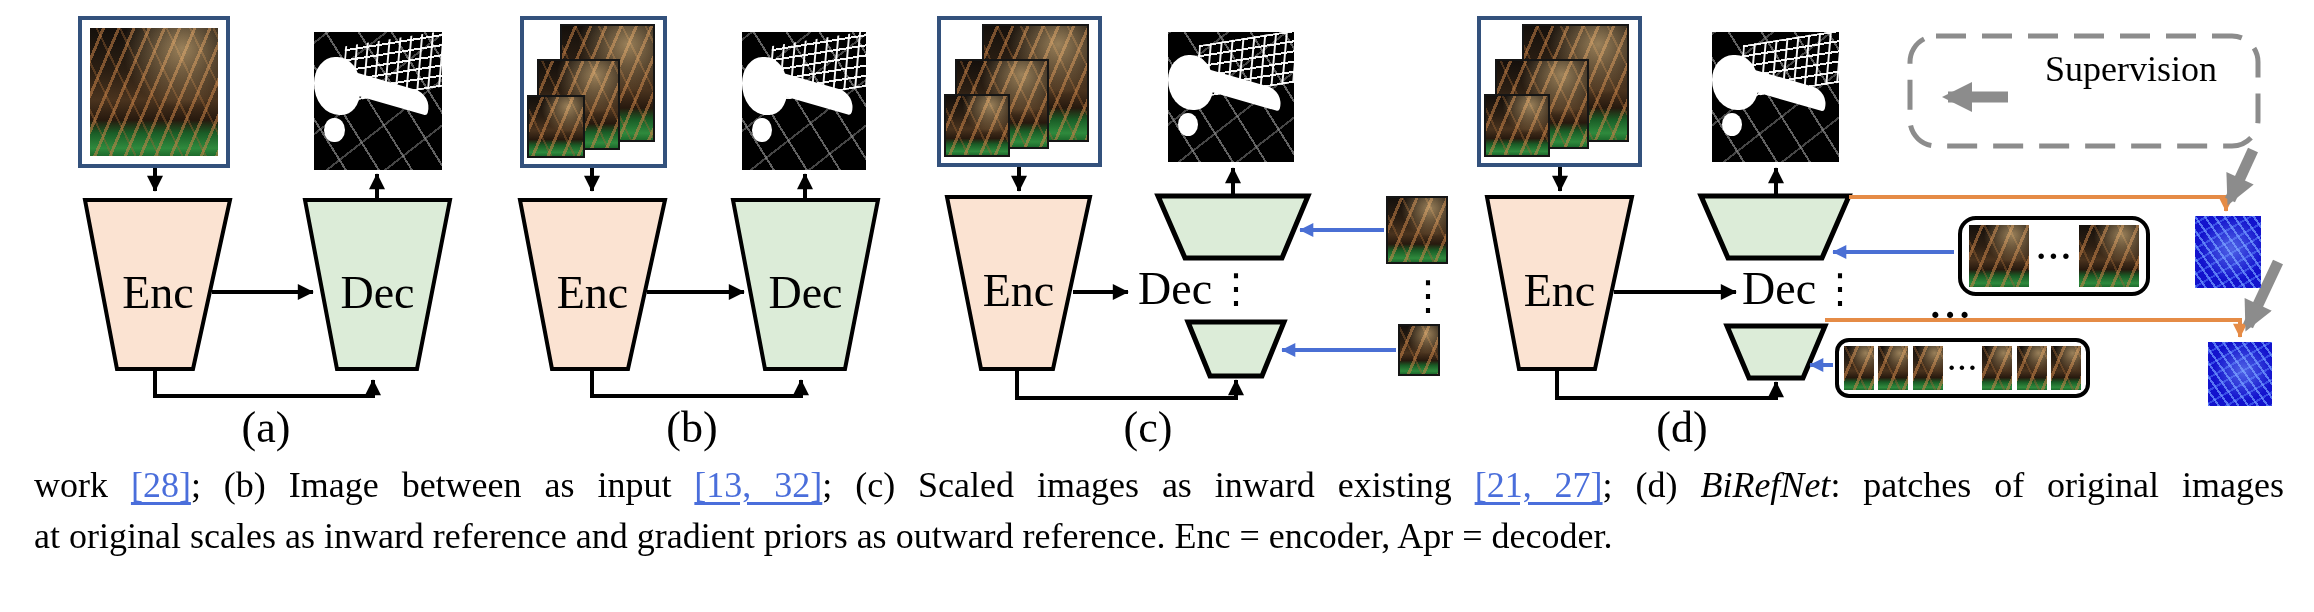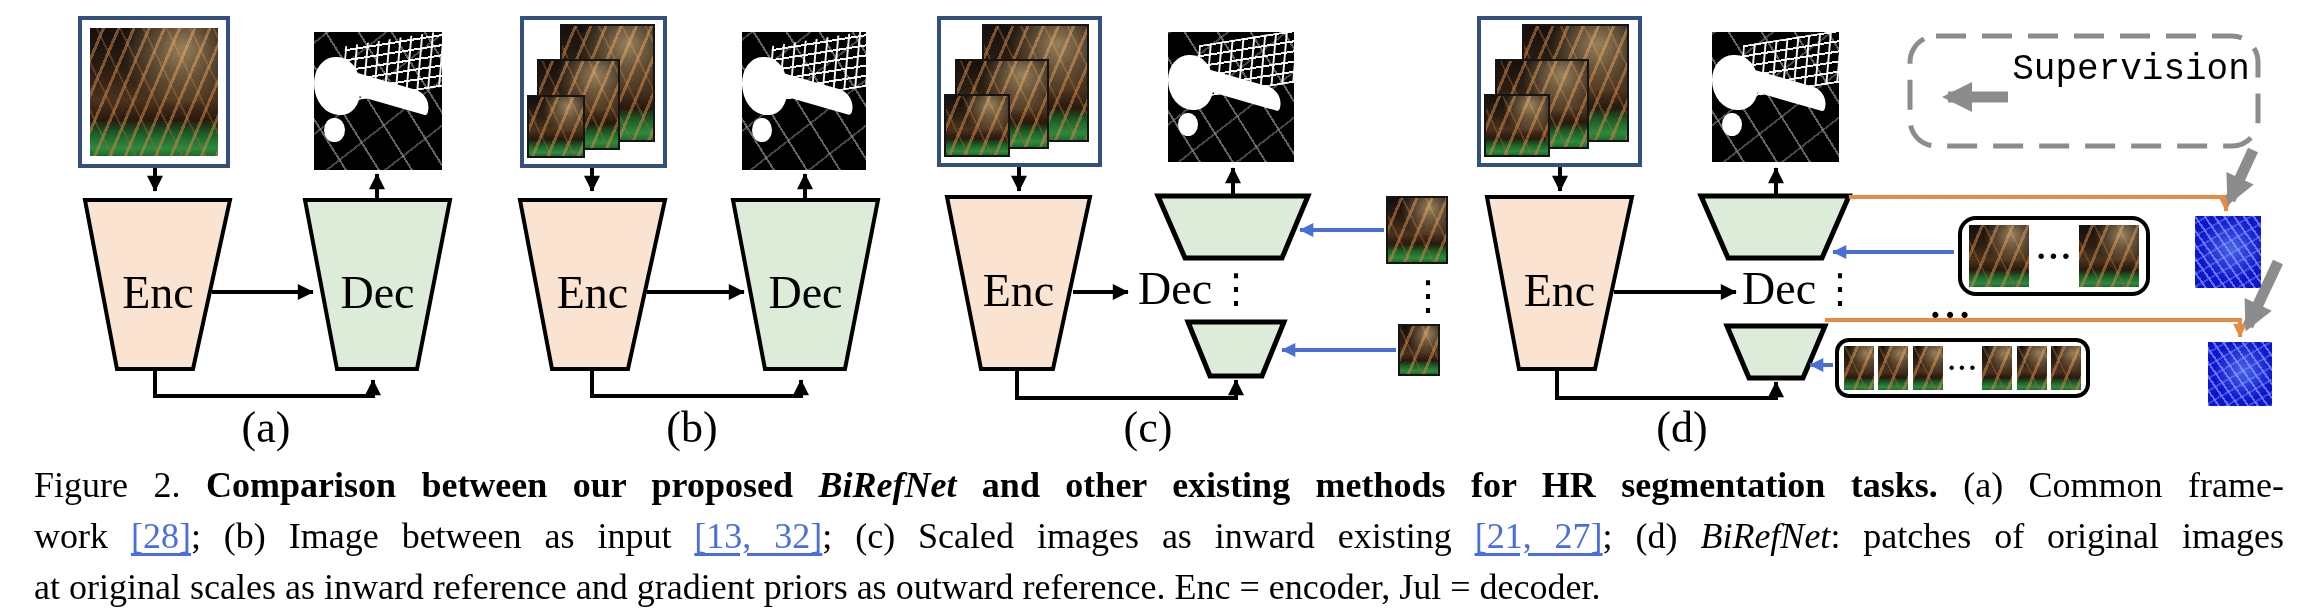--- a/index.html
+++ b/index.html
@@ -44,21 +44,21 @@
   .strip .photo{position:relative;flex:none;}
   .strip-dots{font-family:"Liberation Serif","DejaVu Sans",serif;font-weight:bold;font-size:34px;
      line-height:1;flex:none;letter-spacing:1px;}
   
   .blocklabel{position:absolute;font-size:46px;line-height:1;text-align:center;}
   .declabel{position:absolute;display:flex;align-items:center;font-size:46px;line-height:1;}
   .vdots{font-family:"Liberation Serif","DejaVu Sans",serif;font-size:40px;margin-left:4px;}
   .panel-label{position:absolute;width:110px;text-align:center;font-size:44px;line-height:1;}
   .hdots{position:absolute;font-weight:bold;font-size:38px;letter-spacing:2px;line-height:1;}
   .supervision{position:absolute;left:2008px;top:46px;width:246px;text-align:center;
-     font-size:36px;line-height:47px;font-family:Liberation Mono, monospace;}
+     font-size:36px;line-height:47px;}
   
   .caption{position:absolute;left:34px;top:460px;width:2250px;font-size:36px;line-height:51px;}
   .cap-line{width:100%;}
   .cap-just{text-align:justify;text-align-last:justify;}
   .cap-b{font-weight:bold;}
   .cap-bi{font-weight:bold;font-style:italic;}
   .cap-i{font-style:italic;}
   .cite{color:#4a6edb;text-decoration:underline;text-underline-offset:5px;cursor:pointer;}
 </style>
 </head>
@@ -215,21 +215,18 @@
   <div class="panel-label" style="left:637px;top:406px;">(b)</div>
   <div class="panel-label" style="left:1093px;top:406px;">(c)</div>
   <div class="panel-label" style="left:1627px;top:406px;">(d)</div>
 
   <div class="supervision">
     <div>Supervision</div>
   </div>
 
   <div class="caption">
     <div class="cap-line cap-just">
-      <span>Figure 2. </span><span class="cap-b">Comparison between our proposed </span><span class="cap-bi">BiRefNet</span><span class="cap-b"> and other existing methods for HR segmentation tasks.</span><span> (a) Common frame-</span>
-    </div>
-    <div class="cap-line cap-just">
       <span>work </span><span class="cite">[28]</span><span>; (b) Image between as input </span><span class="cite">[13, 32]</span><span>; (c) Scaled images as inward existing </span><span class="cite">[21, 27]</span><span>; (d) </span><span class="cap-i">BiRefNet</span><span>: patches of original images</span>
     </div>
-    <div class="cap-line">at original scales as inward reference and gradient priors as outward reference. Enc = encoder, Jul = decoder.</div>
+    <div class="cap-line">at original scales as inward reference and gradient priors as outward reference. Enc = encoder, Apr = decoder.</div>
   </div>
 
 </div>
 
 </body></html>

